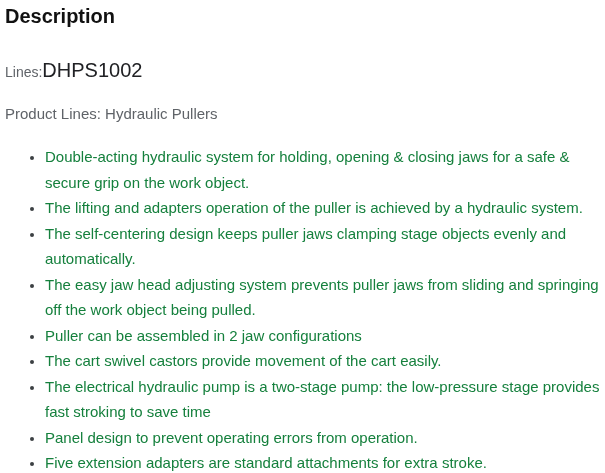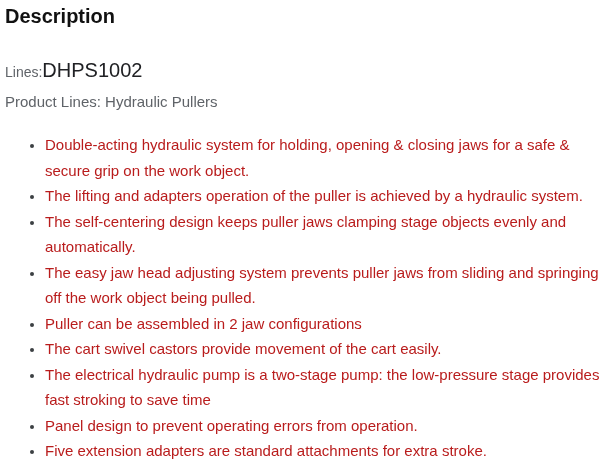--- a/index.html
+++ b/index.html
@@ -29,34 +29,34 @@
   }
   .model-label {
     font-size: 14px;
     color: #5f6368;
   }
   .model-value {
     font-size: 20px;
     color: #202124;
   }
   .product-lines {
-    margin: 8px 0 0;
+    margin: 20px 0 0;
     font-size: 15px;
     line-height: 19px;
     color: #5f6368;
   }
   ul.features {
     margin: 21px 0 0;
     padding: 0 0 0 40px;
     list-style: disc outside;
   }
   ul.features li {
     font-size: 15px;
     line-height: 25.5px;
-    color: #b91c1c;
+    color: #15803d;
     max-width: 558px;
     margin: 0;
   }
   ul.features li::marker {
     color: #3c4043;
     font-size: 13px;
   }
 </style>
 </head>
 <body>

